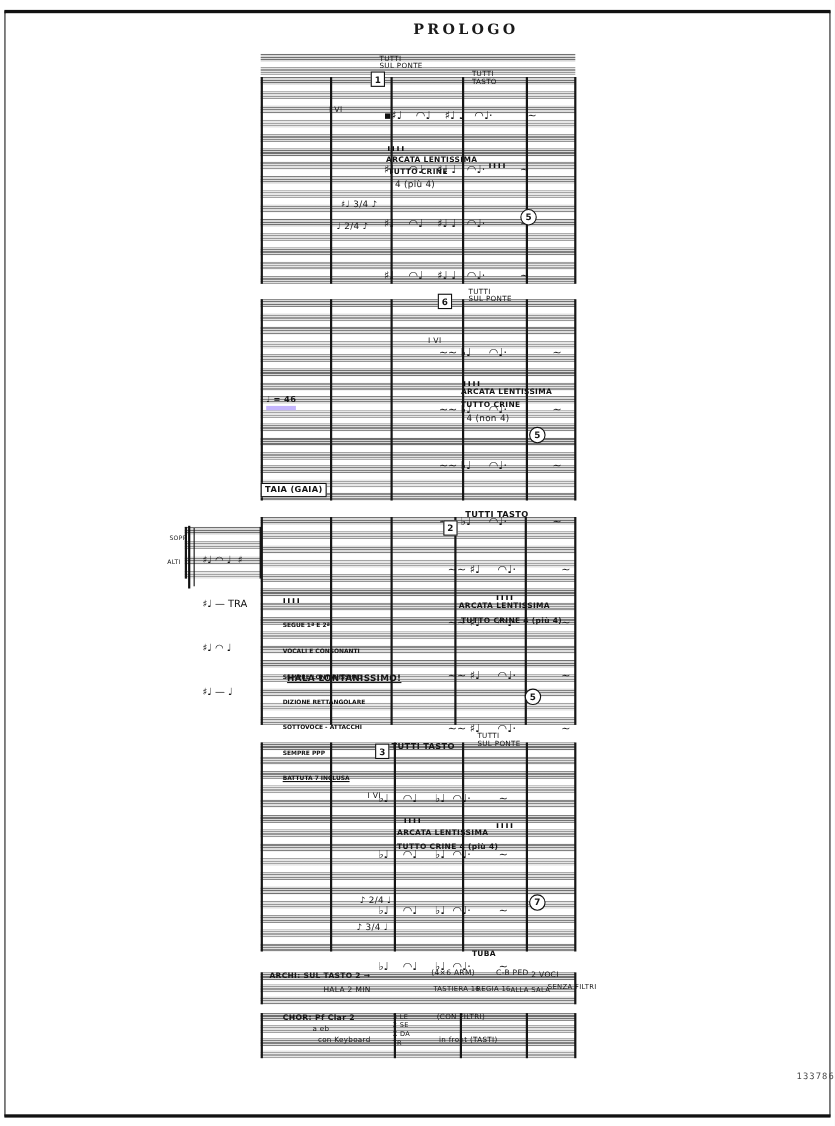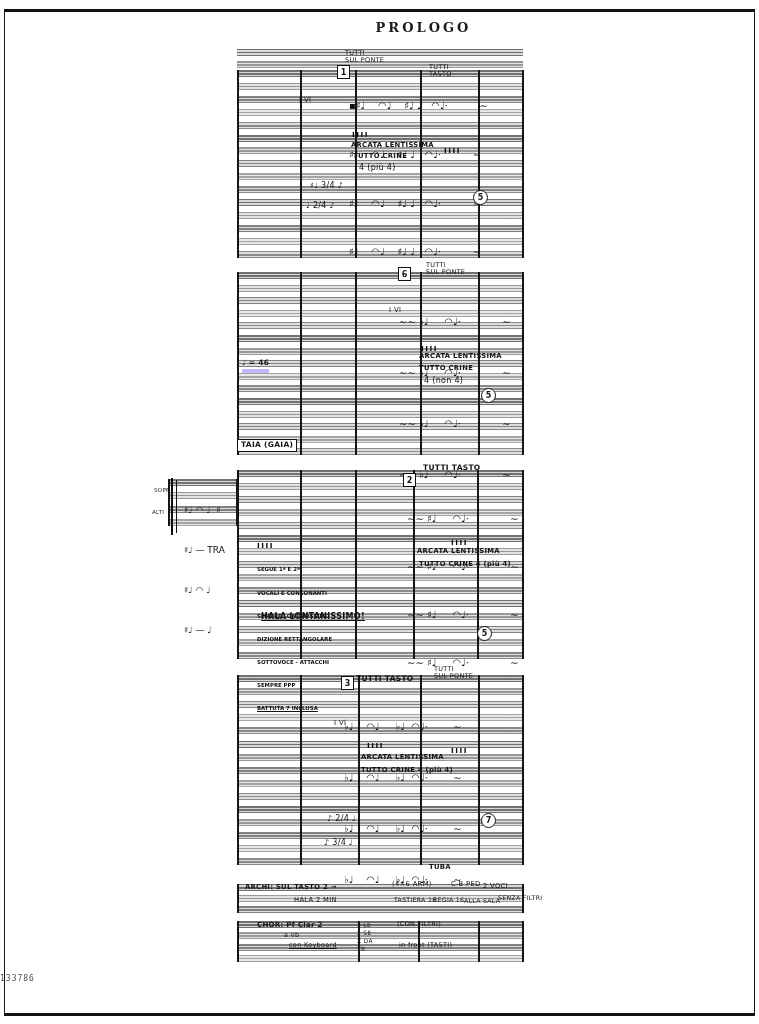--- a/index.html
+++ b/index.html
@@ -3,21 +3,21 @@
 <meta charset="utf-8">
 <style>
   html,body{margin:0;padding:0;background:#e8e8e8;}
   .page{position:relative;width:759px;height:1024px;background:#ffffff;overflow:hidden;
         font-family:"DejaVu Sans",sans-serif;color:#161616;}
   .frame{position:absolute;left:4px;right:4px;top:9px;bottom:8px;
          border-left:1px solid #1c1c1c;border-right:1px solid #1c1c1c;
          border-top:3px solid #111;border-bottom:3px solid #111;}
   .title{position:absolute;top:20px;left:0;width:100%;text-align:center;
          font-family:"DejaVu Serif",serif;font-weight:bold;font-size:13px;letter-spacing:3px;color:#1a1a1a;margin-left:44px;}
-  .plate{position:absolute;top:974px;left:0;width:100%;text-align:left;
+  .plate{position:absolute;top:974px;left:0;width:100%;text-align:right;
          font-family:"DejaVu Sans Mono",monospace;font-size:8px;letter-spacing:1px;color:#4d4d4d;}
   .ann{position:absolute;white-space:pre-line;line-height:1.15;color:#141414;letter-spacing:.3px;}
   .noterow{position:absolute;white-space:pre;color:#101010;}
   .noterow div{white-space:pre;}
   .comb{position:absolute;font-size:8px;font-weight:bold;letter-spacing:1.5px;color:#0e0e0e;}
   .boxnum{position:absolute;border:1.2px solid #111;font-size:8px;font-weight:bold;
           width:11px;height:12px;display:flex;align-items:center;justify-content:center;background:#fff;}
   .circnum{position:absolute;border:1.2px solid #111;border-radius:50%;font-size:8px;font-weight:bold;
            width:13px;height:13px;display:flex;align-items:center;justify-content:center;background:#fff;}
   .tempo{border-bottom:4px solid #c4b5fd;padding-bottom:1px;}
@@ -241,21 +241,21 @@
   <div class="ann" style="left:429px;top:864px;font-size:6.8px;font-weight:700;">TUBA</div>
   <div class="ann" style="left:451px;top:881px;font-size:6.8px;">C-B PED</div>
   <div class="ann" style="left:483px;top:883px;font-size:6.8px;">2 VOCI</div>
   <div class="ann" style="left:394px;top:896px;font-size:6.2px;">TASTIERA 16</div>
   <div class="ann" style="left:433px;top:896px;font-size:6.2px;">REGIA 16</div>
   <div class="ann" style="left:464px;top:897px;font-size:6.2px;">ALLA SALA</div>
   <div class="ann" style="left:498px;top:894px;font-size:6.2px;">SENZA FILTRI</div>
 
   <div class="ann" style="left:257px;top:921px;font-size:7px;font-weight:600;">CHOR: Pf Clar 2</div>
   <div class="ann" style="left:284px;top:932px;font-size:6.5px;">a eb</div>
-  <div class="ann" style="left:289px;top:942px;font-size:6.5px;text-decoration:underline;">con Keyboard</div>
+  <div class="ann" style="left:289px;top:942px;font-size:6.5px;">con Keyboard</div>
   <div class="ann" style="left:357px;top:921px;font-size:6px;line-height:8px;">3 LE
 2 SE
 X DA
 TR</div>
   <div class="ann" style="left:397px;top:921px;font-size:6.5px;">(CON FILTRI)</div>
   <div class="ann" style="left:399px;top:942px;font-size:6.5px;">in front (TASTI)</div>
 
   <div class="plate">133786</div>
 </div>
 

